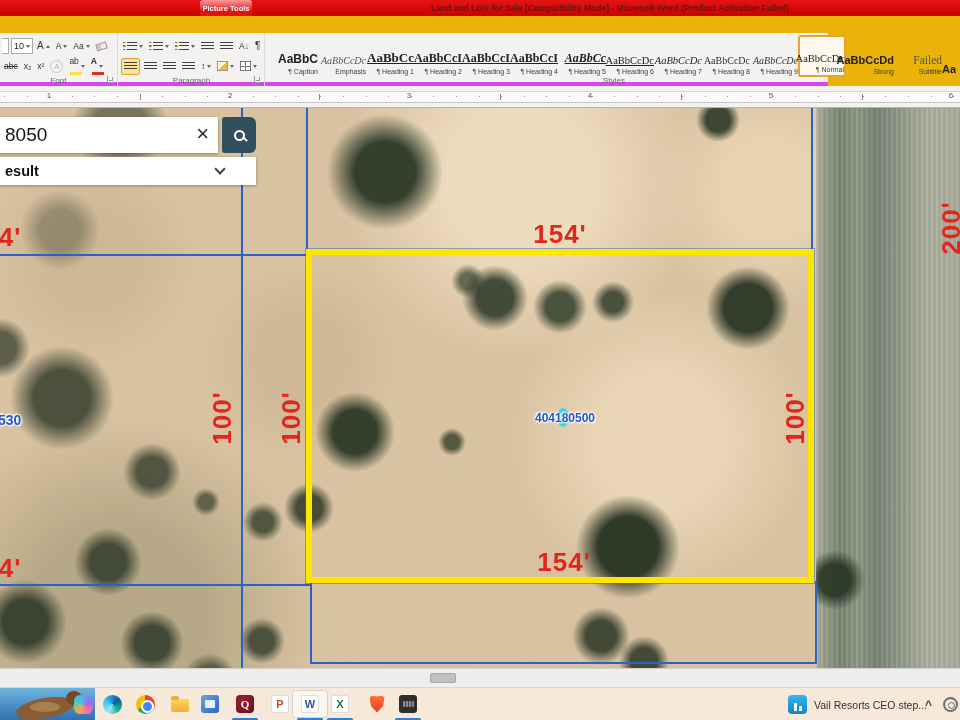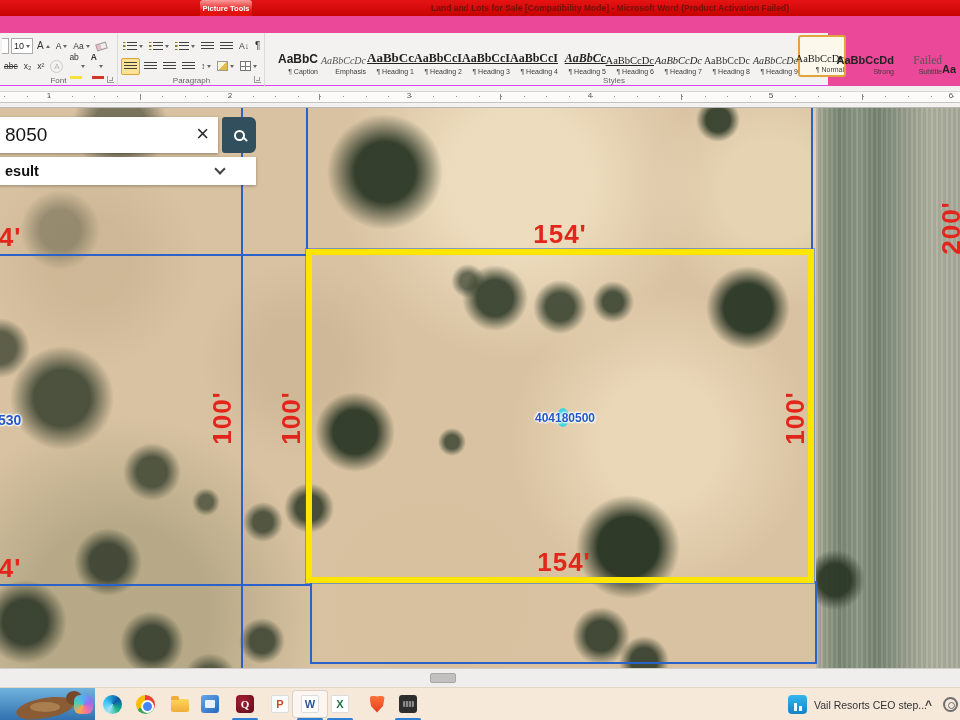--- a/index.html
+++ b/index.html
@@ -1,51 +1,51 @@
 <!DOCTYPE html>
 <html><head>
 <meta charset="utf-8">
 <style>
 *{margin:0;padding:0;box-sizing:border-box}
 body{background:#888}
-#screen{position:relative;width:960px;height:720px;overflow:hidden;background:#ec4899;font-family:"Liberation Sans",sans-serif}
+#screen{position:relative;width:960px;height:720px;overflow:hidden;background:#eab308;font-family:"Liberation Sans",sans-serif}
 
 
 .titlebar{position:absolute;left:0;top:0;width:960px;height:16px;background:linear-gradient(180deg,#e51414,#c70202)}
 .pt-group{position:absolute;left:200px;top:0;width:52px;height:16px;background:linear-gradient(180deg,#ff9a9a,#e01212 70%);border-radius:3px 3px 0 0;color:#fff;font-size:7.5px;font-weight:bold;display:flex;align-items:center;justify-content:center;white-space:nowrap}
 .title-text{position:absolute;left:260px;right:0;top:0;height:16px;display:flex;align-items:center;justify-content:center;font-size:8.5px;font-weight:bold;color:#72100a;white-space:nowrap}
 
 
 .tabrow{position:absolute;left:0;top:16px;width:960px;height:17px;background:#f5f3f1;border-bottom:1px solid #d5d3d1;display:flex;font-size:9px;color:#3f3f3f}
 .tab{display:flex;align-items:center;padding:0 9px;cursor:default}
 .tab-cropped{padding:0 5px 0 1px}
 .tab-format{background:linear-gradient(180deg,#fadfe7,#fdfdfd 55%,#f8f6f4);border:1px solid #cfcdcb;border-bottom:none;padding:0 12px;margin-left:6px}
 
 
-.ribbon{position:absolute;left:0;top:33px;width:828px;height:53px;background:#f4f2f0;border-bottom:1px solid #d946ef}
+.ribbon{position:absolute;left:0;top:33px;width:828px;height:53px;background:#f4f2f0;border-bottom:4px solid #d946ef}
 .grp{position:absolute;top:0;height:53px}
 .grp-sep{border-right:1px solid #dcdad8}
 .grp-label{position:absolute;left:0;right:0;bottom:1px;text-align:center;font-size:8px;color:#666}
 .dlg{position:absolute;right:3px;bottom:3px;width:7px;height:7px;border-left:1px solid #9a9a9a;border-bottom:1px solid #9a9a9a}
 .dlg::after{content:"";position:absolute;right:1px;top:1px;width:3px;height:3px;border-right:1px solid #9a9a9a;border-bottom:1px solid #9a9a9a}
 .rrow{position:absolute;left:2px;display:flex;align-items:center;gap:2px}
 .r1{top:4px;height:18px}
 .r2{top:24px;height:18px}
 .rbtn{display:flex;align-items:center;height:17px;padding:0 2px;color:#333;border-radius:2px}
 .glyph{font-size:10px;line-height:1}
 .small{font-size:8.5px;line-height:1}
 .strike{text-decoration:line-through}
 .drop{width:0;height:0;border-left:2.5px solid transparent;border-right:2.5px solid transparent;border-top:3px solid #666;margin-left:2px}
 .up{border-top:none;border-bottom:3px solid #666}
 .combo{display:flex;align-items:center;height:16px;background:#fff;border:1px solid #ababab;font-size:9px;padding:0 2px;color:#222}
 .sliver{width:7px;height:16px;background:#fff;border:1px solid #ababab;border-left:none}
 .sel-btn{background:#fbe294;border:1px solid #d9a33c}
 .ic-al{width:13px;height:9px;background:repeating-linear-gradient(to bottom,#414141 0 1px,transparent 1px 3px)}
 .ic-list{width:14px;height:10px;background:repeating-linear-gradient(to bottom,#414141 0 1px,transparent 1px 3.3px) right/10px 8px no-repeat,repeating-linear-gradient(to bottom,#8a7a2a 0 1.4px,transparent 1.4px 3.3px) left/2.5px 8px no-repeat}
-.underbar{position:relative;padding-bottom:17px}
+.underbar{position:relative;padding-bottom:10px}
 .underbar::after{content:"";position:absolute;left:1px;bottom:0;width:12px;height:3px;background:var(--bar)}
 .eraser{width:11px;height:7px;border:1px solid #9a9a9a;background:linear-gradient(90deg,#f0b7c6 45%,#efedea 45%);transform:rotate(-18deg)}
 .fx-circle{width:13px;height:13px;border:1px solid #c9c9c9;border-radius:50%;display:flex;align-items:center;justify-content:center;color:#b5b5b5;font-size:8px}
 .shade-sq{width:11px;height:10px;border:1px solid #999;background:linear-gradient(135deg,#fdf6d8 50%,#e8b84b 50%)}
 .border-sq{width:11px;height:10px;border:1px solid #777;background:linear-gradient(#777 0 0) center/11px 1px no-repeat,linear-gradient(#777 0 0) center/1px 10px no-repeat,#fff}
 
 
 .gallery{position:absolute;left:268px;top:0;width:692px;height:53px;overflow:hidden}
 .cards{position:absolute;left:2px;top:2px;display:flex;height:42px}
 .card{width:48px;display:flex;flex-direction:column;align-items:flex-end;justify-content:flex-end;gap:2px;padding-bottom:2px}

